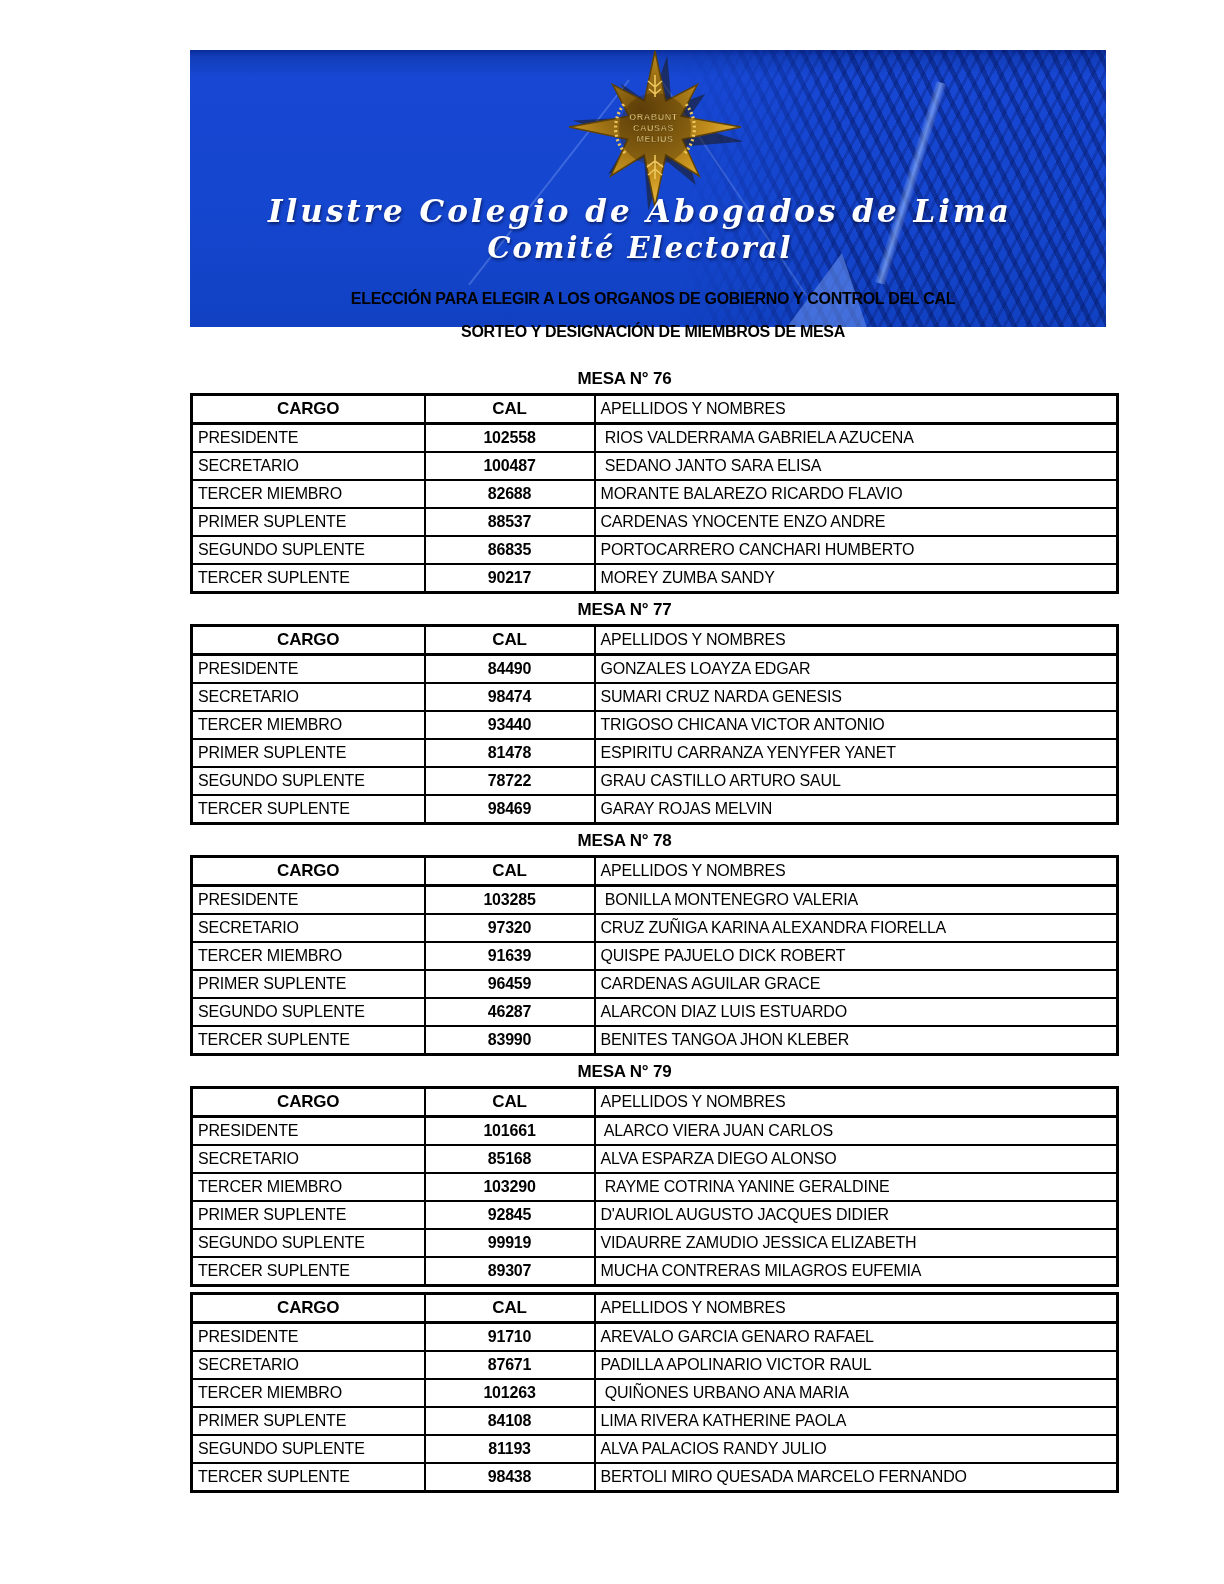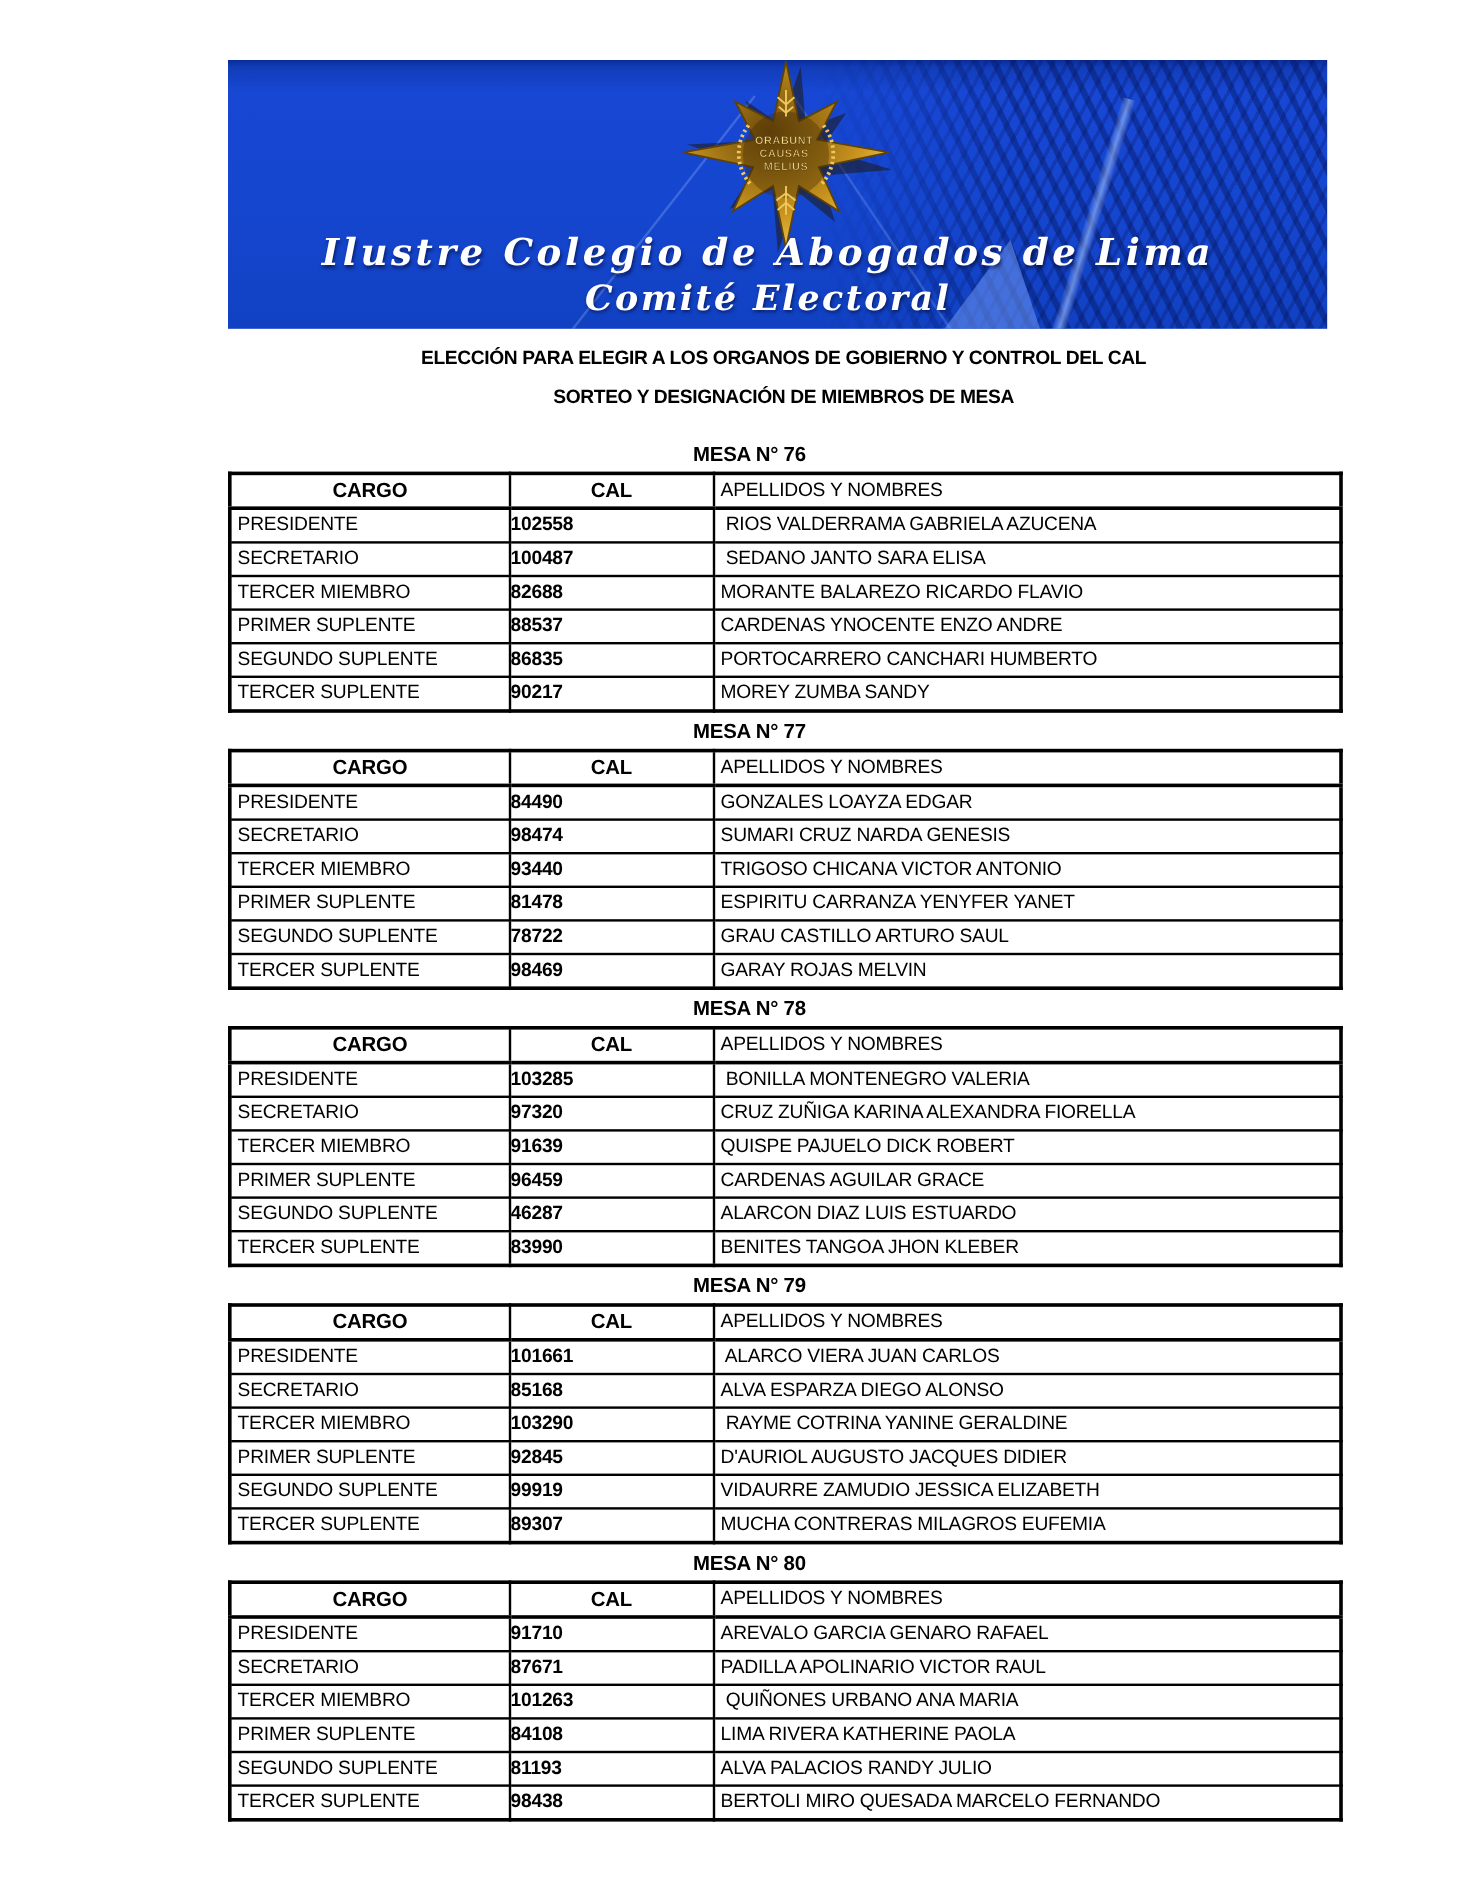--- a/index.html
+++ b/index.html
@@ -2,21 +2,21 @@
 <html><head>
 <meta charset="utf-8">
 <style>
   html,body{margin:0;padding:0;}
   body{
     width:1224px;height:1584px;position:relative;background:#ffffff;
     font-family:"Liberation Sans",sans-serif;color:#000;overflow:hidden;
   }
   
   .banner{
-    position:absolute;left:190px;top:50px;width:916px;height:224px;
+    position:absolute;left:190px;top:50px;width:916px;height:277px;
     background:linear-gradient(180deg,#0a2c9a 0px,#123db8 6px,#1747d3 26px,#1546cf 55%,#1141c2 100%);
     overflow:hidden;
   }
   .banner .photo-texture{
     position:absolute;top:0;right:0;width:46%;height:100%;
     background:
       repeating-linear-gradient(64deg, rgba(4,18,86,.40) 0 5px, rgba(4,18,86,0) 5px 14px),
       repeating-linear-gradient(118deg, rgba(8,24,100,.28) 0 3px, rgba(8,24,100,0) 3px 10px);
     -webkit-mask-image:linear-gradient(to right, transparent 0, #000 38%);
             mask-image:linear-gradient(to right, transparent 0, #000 38%);
@@ -67,21 +67,21 @@
     padding-left:22px;
   }
   .mesa-table th,.mesa-table td{
     border:2px solid #000;height:26px;padding:0 0 0 5px;
     font-size:16px;letter-spacing:-0.2px;overflow:hidden;vertical-align:middle;
   }
   .mesa-table th{border-bottom:3px solid #000;}
   th.h-cargo,th.h-cal{font-weight:700;text-align:center;font-size:17px;padding:0;}
   th.h-nombres{font-weight:400;text-align:left;}
   td.cargo-cell{font-weight:400;text-align:left;}
-  td.cal-cell{font-weight:700;text-align:left;padding:0;margin-top:27px;}
+  td.cal-cell{font-weight:700;text-align:center;padding:0;margin-top:27px;}
   td.name-cell{font-weight:400;text-align:left;white-space:pre;}
 </style>
 </head>
 <body>
 
 <div class="banner">
   <div class="photo-texture"></div>
   <div class="pyramid-left"></div>
   <div class="pyramid-right"></div>
   <div class="pole"></div>
@@ -318,21 +318,20 @@
           <tr>
             <td class="cargo-cell">TERCER SUPLENTE</td>
             <td class="cal-cell">89307</td>
             <td class="name-cell">MUCHA CONTRERAS MILAGROS EUFEMIA</td>
           </tr>
         </tbody>
     </table>
   </section>
 
   <section class="mesa-block">
-    <h3 class="mesa-title">MESA N° 80</h3>
     <table class="mesa-table">
       <colgroup>
         <col style="width:233px">
           <col style="width:170px">
           <col style="width:523px">
       </colgroup>
       <thead>
         <tr>
           <th class="h-cargo">CARGO</th>
           <th class="h-cal">CAL</th>

